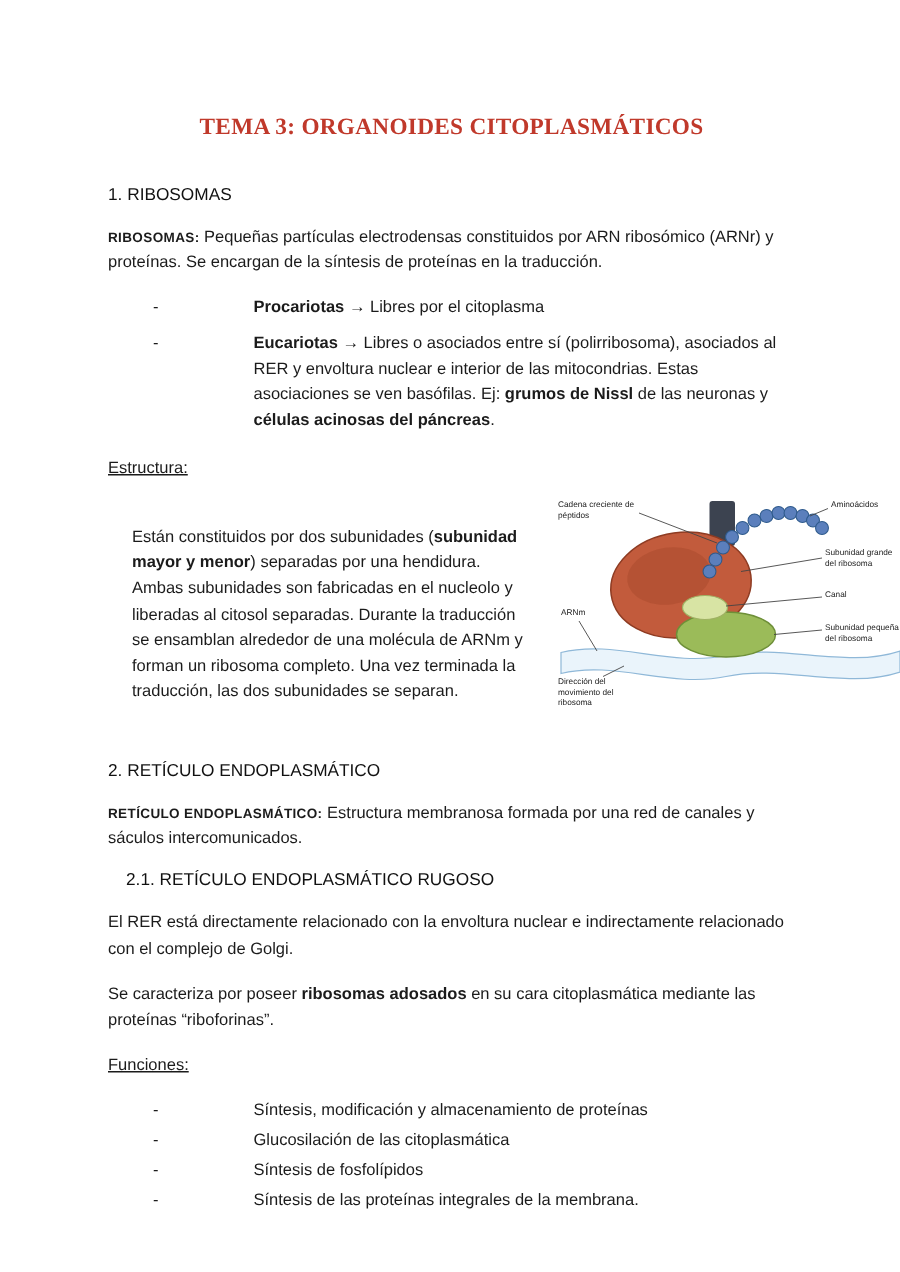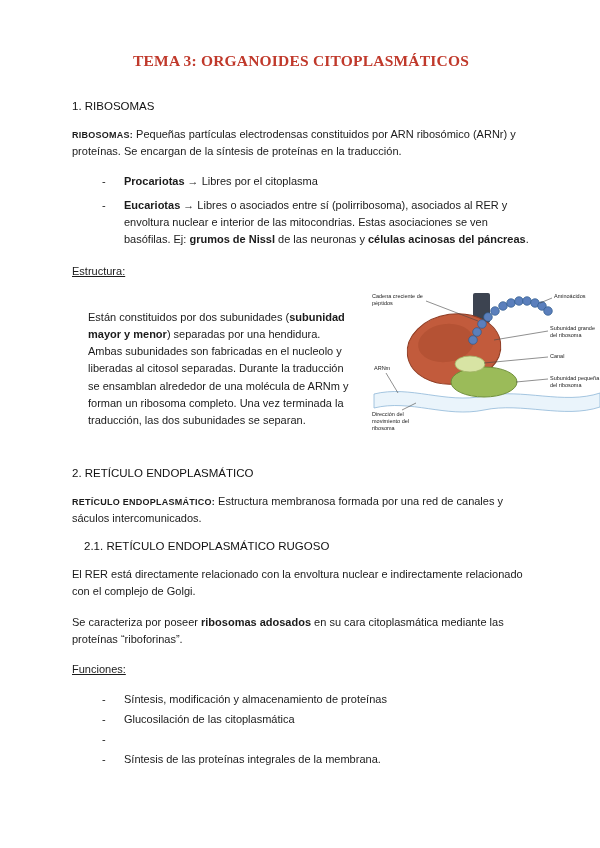--- a/index.html
+++ b/index.html
@@ -4,38 +4,38 @@
 <style>
   * { box-sizing: border-box; }
   html, body { margin: 0; padding: 0; }
   body {
     width: 600px; height: 848px;
     background: #ffffff;
     font-family: "Liberation Sans", sans-serif;
     font-size: 11px;
     color: #1b1b1b;
   }
-  .page { padding: 52px 70px 0 72px; width: 600px; height: 848px; overflow: hidden; }
+  .page { padding: 76px 70px 0 72px; width: 600px; height: 848px; overflow: hidden; }
   .doc-title {
     text-align: center;
     font-family: "Liberation Serif", serif;
     font-weight: bold;
     font-size: 15.5px;
     color: #C0392B;
     margin: 0 0 30px 0;
     letter-spacing: 0.2px;
   }
   .h1 { font-weight: normal; font-size: 11.5px; margin: 0 0 14px 0; color: #111; }
   .h1.sub { margin-left: 12px; }
   p.para { margin: 0 0 13px 0; line-height: 1.55; }
   .lead { font-weight: bold; font-size: 9px; letter-spacing: 0.25px; }
   .u { text-decoration: underline; }
   .b { font-weight: bold; }
   .list { margin: 0 0 15px 0; }
-  .li { display: flex; line-height: 1.55; margin-bottom: 7px; padding-left: 30px; }
+  .li { display: flex; line-height: 1.55; margin-bottom: 7px; padding-left: 30px; gap: 45px; }
   .li.tight { margin-bottom: 3px; }
   .li .marker { width: 22px; flex: 0 0 22px; }
   .li .marker::before { content: "-"; }
   .li .txt { flex: 1; }
   .struct-row { display: flex; margin: 0 0 16px 0; }
   .struct-text { width: 268px; line-height: 1.55; margin: 16px; flex: 0 0 268px; }
   .figure { position: relative; width: 230px; height: 152px; margin-left: 0; margin-right: -40px; flex: 0 0 auto; }
   .figure svg { position: absolute; left: 0; top: 0; }
   .fig-label { position: absolute; font-size: 5.5px; line-height: 1.25; color: #222; }
   .spacer-lg { height: 6px; }
@@ -128,20 +128,21 @@
     <div class="li tight">
       <span class="marker"></span>
       <span class="txt">Síntesis, modificación y almacenamiento de proteínas</span>
     </div>
     <div class="li tight">
       <span class="marker"></span>
       <span class="txt">Glucosilación de las citoplasmática</span>
     </div>
     <div class="li tight">
       <span class="marker"></span>
+      <span class="txt">Síntesis de fosfolípidos</span>
     </div>
     <div class="li tight">
       <span class="marker"></span>
       <span class="txt">Síntesis de las proteínas integrales de la membrana.</span>
     </div>
   </div>
 
 </div>
 
 </body></html>

